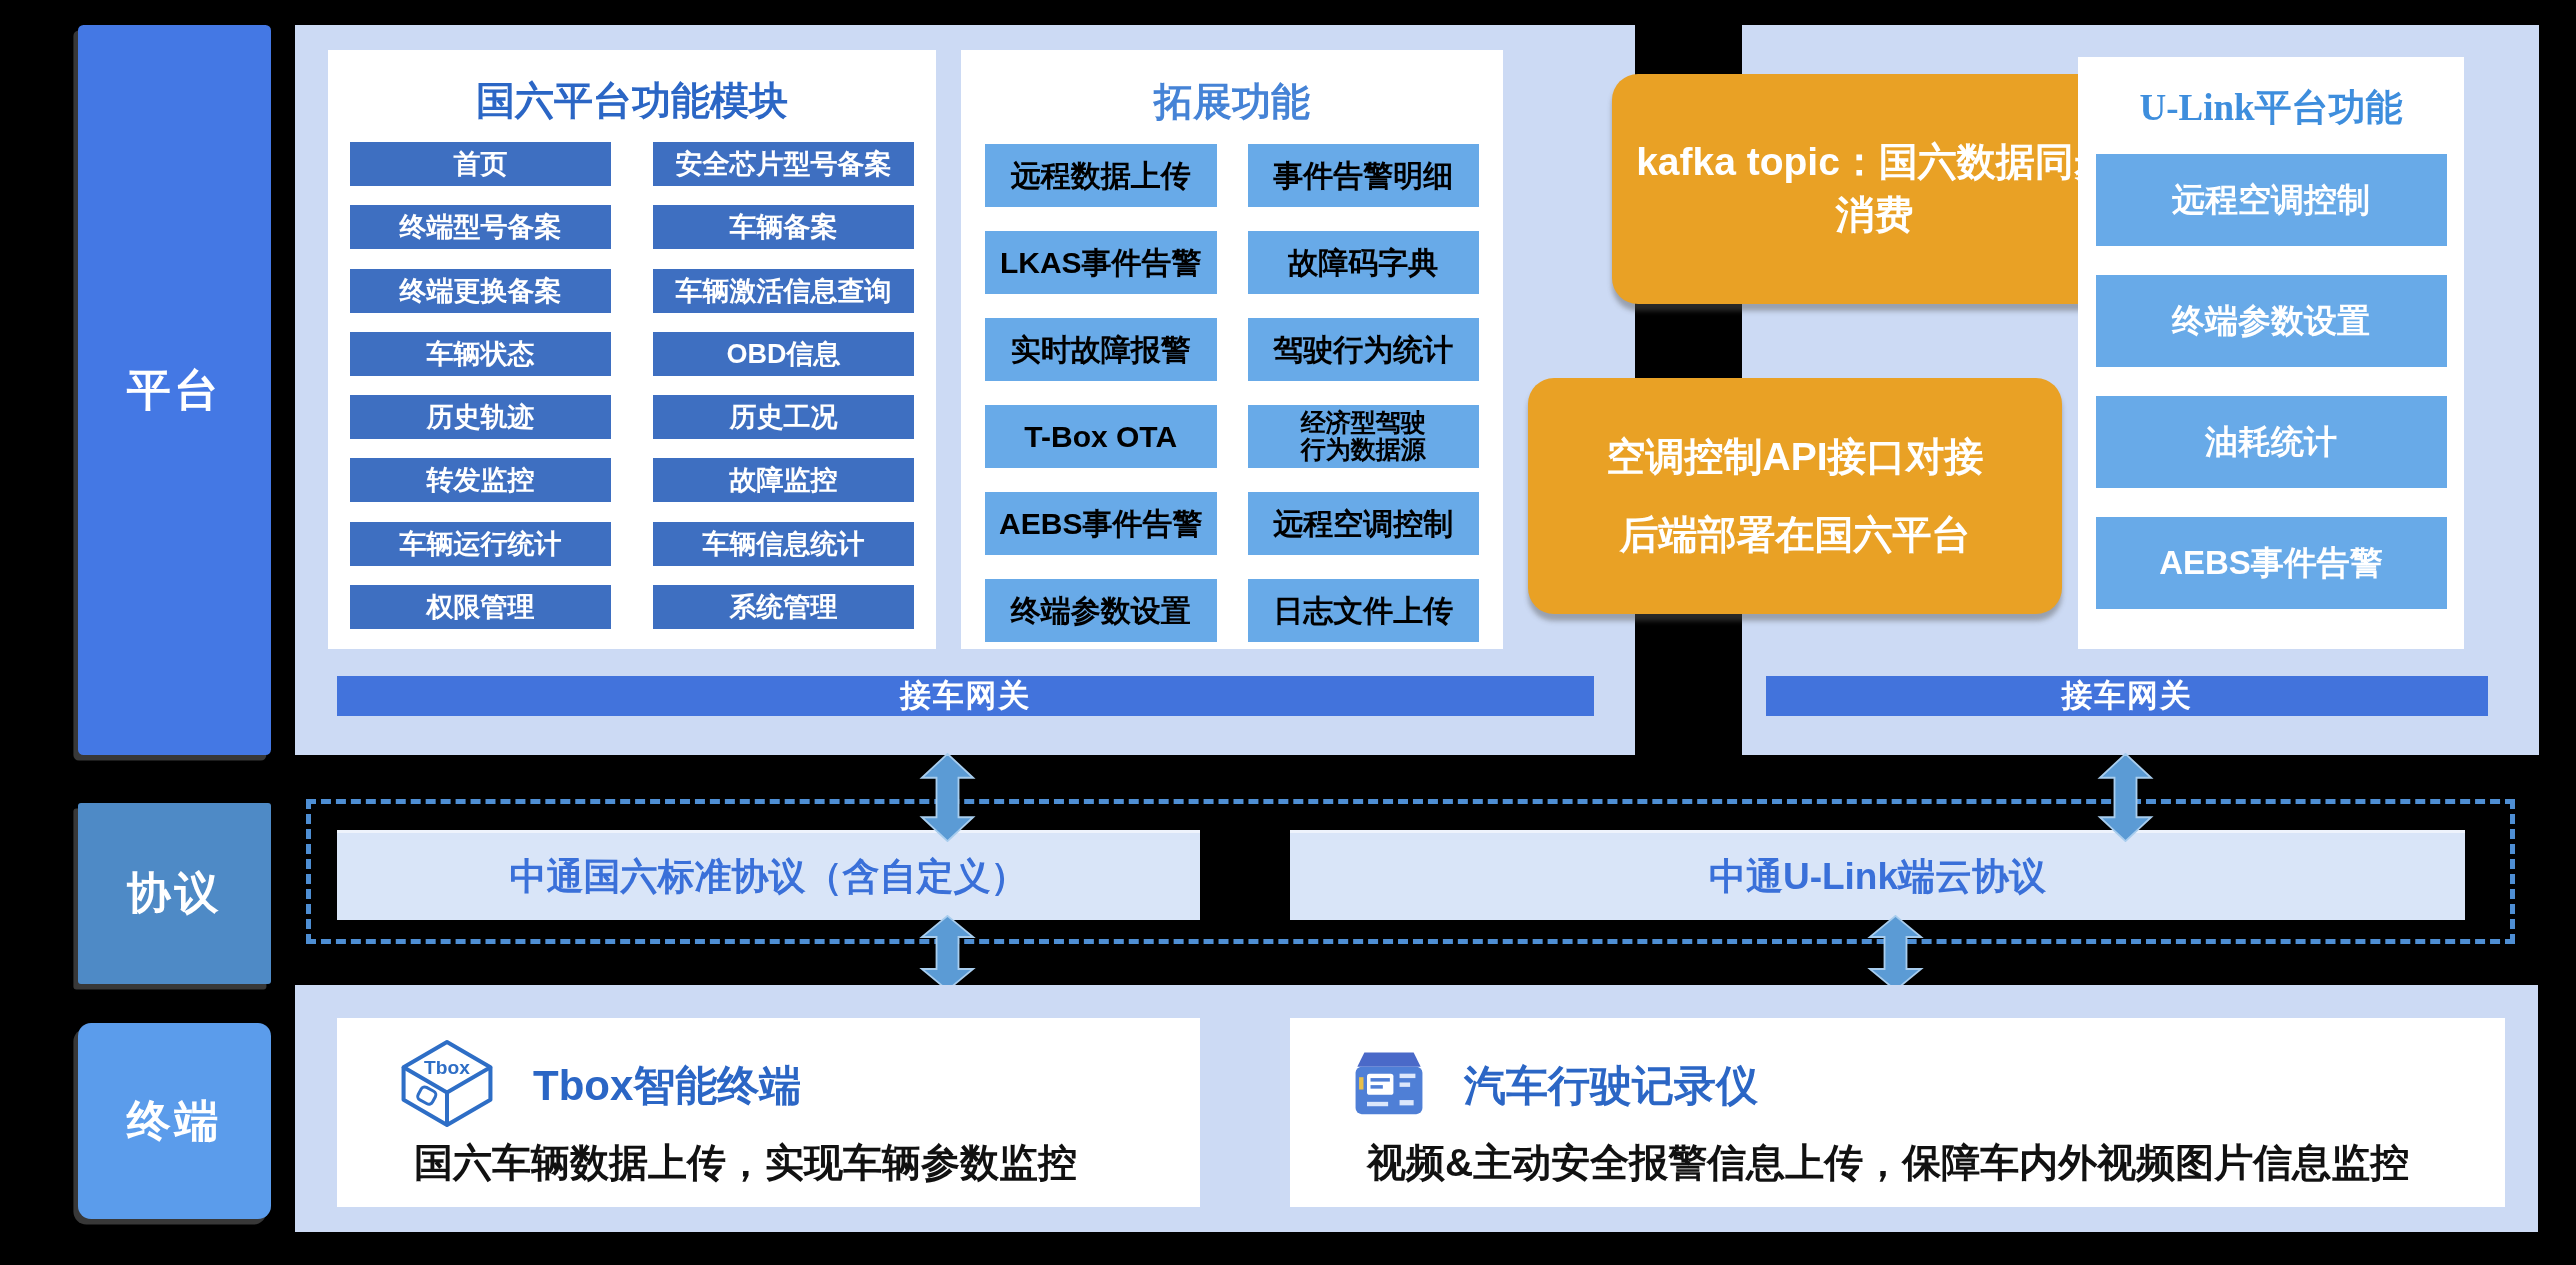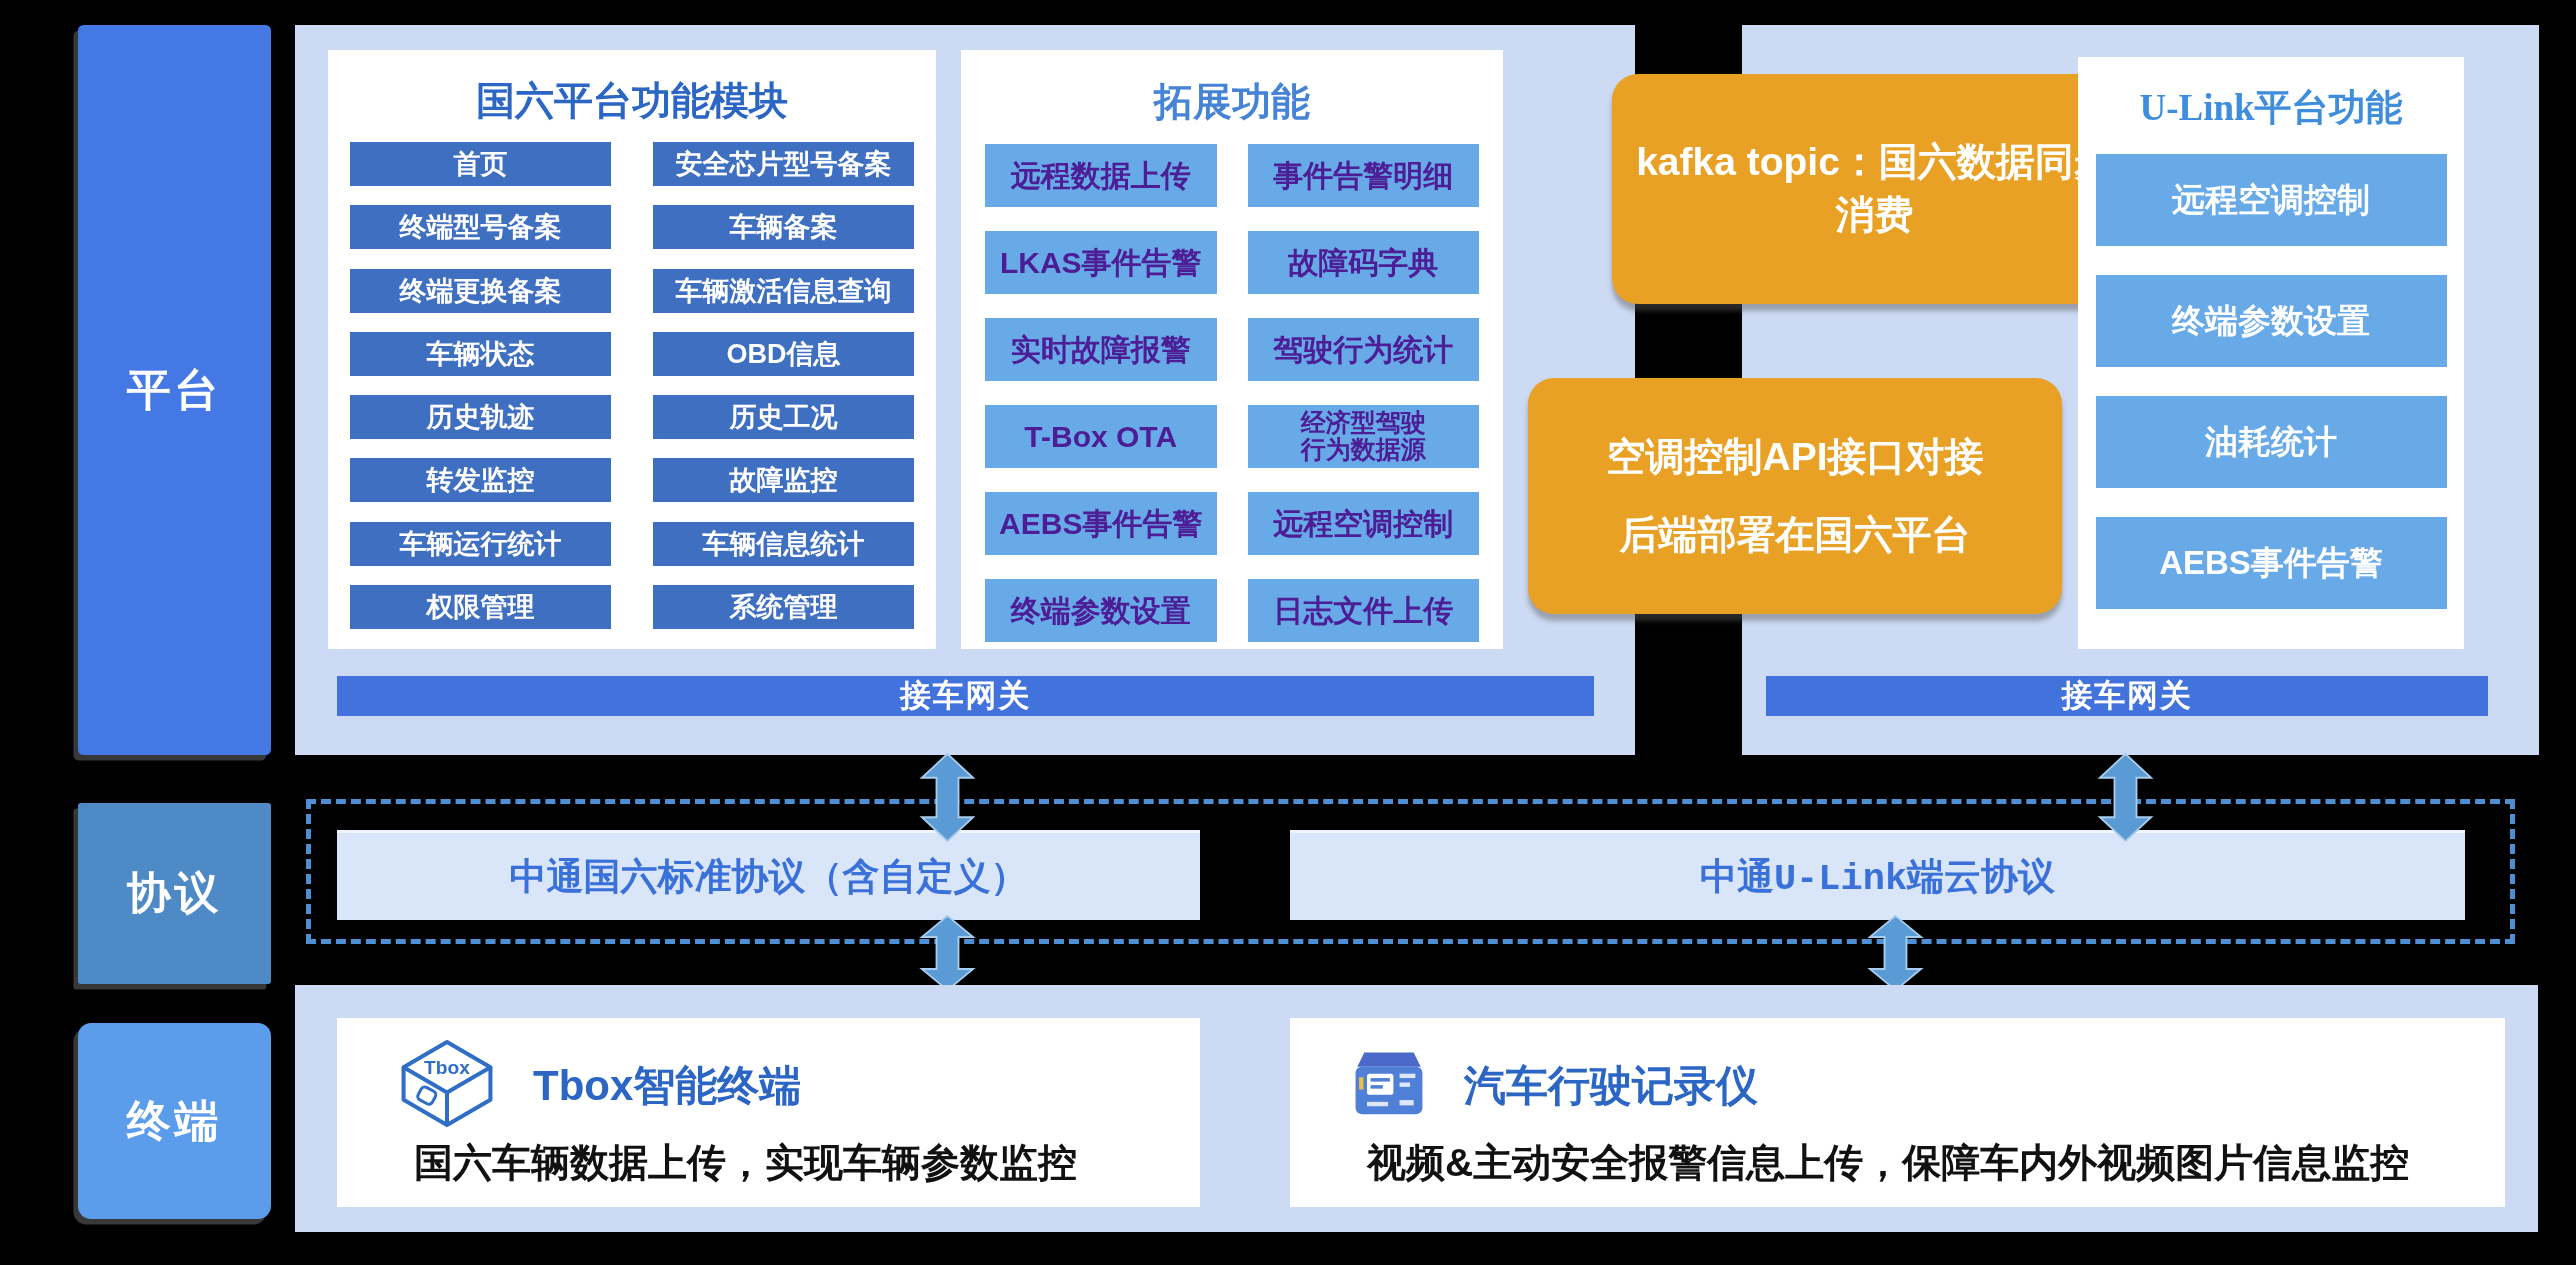--- a/index.html
+++ b/index.html
@@ -27,21 +27,21 @@
 
   .card-guoliu{left:328px;top:50px;width:608px;height:599px;padding:16.6px 22px;box-sizing:border-box;}
   .card-guoliu .card-title{color:#2b66c5;font-size:39px;line-height:68px;margin-bottom:7.4px;}
   .grid-guoliu{display:grid;grid-template-columns:1fr 1fr;column-gap:42px;row-gap:19.3px;}
   .btn-dark{height:44px;background:#3e6fc1;color:#fff;font-weight:bold;font-size:27px;
     display:flex;align-items:center;justify-content:center;text-align:center;}
 
   .card-tuozhan{left:961px;top:50px;width:542px;height:599px;padding:16.6px 24px;box-sizing:border-box;}
   .card-tuozhan .card-title{color:#4583d6;font-size:39px;line-height:70px;margin-bottom:7.4px;}
   .grid-tuozhan{display:grid;grid-template-columns:1fr 1fr;column-gap:31px;row-gap:24px;}
-  .btn-light{height:63px;background:#68aae8;color:#4c1d95;font-weight:bold;font-size:30px;
+  .btn-light{height:63px;background:#68aae8;color:#000000;font-weight:bold;font-size:30px;
     display:flex;align-items:center;justify-content:center;text-align:center;
     white-space:pre-line;line-height:1.1;}
   .btn-small{font-size:25px;}
 
   .card-ulink{left:2078px;top:57px;width:386px;height:592px;padding:18.4px 17.5px;box-sizing:border-box;}
   .card-ulink .card-title{color:#3e8edd;font-size:37px;line-height:66px;margin-bottom:13px;}
   .col-ulink{display:grid;grid-template-rows:repeat(4,92px);row-gap:29px;}
   .btn-ulink{background:#68aae8;color:#fff;font-weight:bold;font-size:33px;
     display:flex;align-items:center;justify-content:center;}
 
@@ -60,21 +60,21 @@
   .gw-left{left:337px;top:676px;width:1257px;}
   .gw-right{left:1766px;top:676px;width:722px;}
 
   
   .dashed-region{position:absolute;left:306px;top:799px;width:2209px;height:145px;
     border:5.5px dashed #4e8ed3;box-sizing:border-box;background:transparent;}
   .proto-box{position:absolute;height:90px;background:#d9e5f8;border-top:3.7px solid #eef3fc;
     box-sizing:border-box;color:#3a70d9;font-weight:bold;font-size:37px;
     display:flex;align-items:center;justify-content:center;}
   .proto-left{left:337px;top:830px;width:863px;}
-  .proto-right{left:1290px;top:830px;width:1175px;font-family:Liberation Mono, monospace;}
+  .proto-right{left:1290px;top:830px;width:1175px;}
 
   
   .term-card{position:absolute;background:#fff;padding:24px 0 0 55px;box-sizing:border-box;}
   .tc-tbox{left:337px;top:1018px;width:863px;height:189px;}
   .tc-rec{left:1290px;top:1018px;width:1215px;height:189px;}
   .term-head{display:flex;align-items:center;gap:31px;height:88px;}
   .term-title{color:#2b66c5;font-weight:bold;font-size:42px;}
   .term-desc{margin:5.5px 0 0 22px;color:#111;font-weight:bold;font-size:39px;}
   .term-icon{width:110px;height:101px;flex:0 0 110px;}
   .tc-rec .term-icon{width:88px;height:92px;flex:0 0 88px;}

